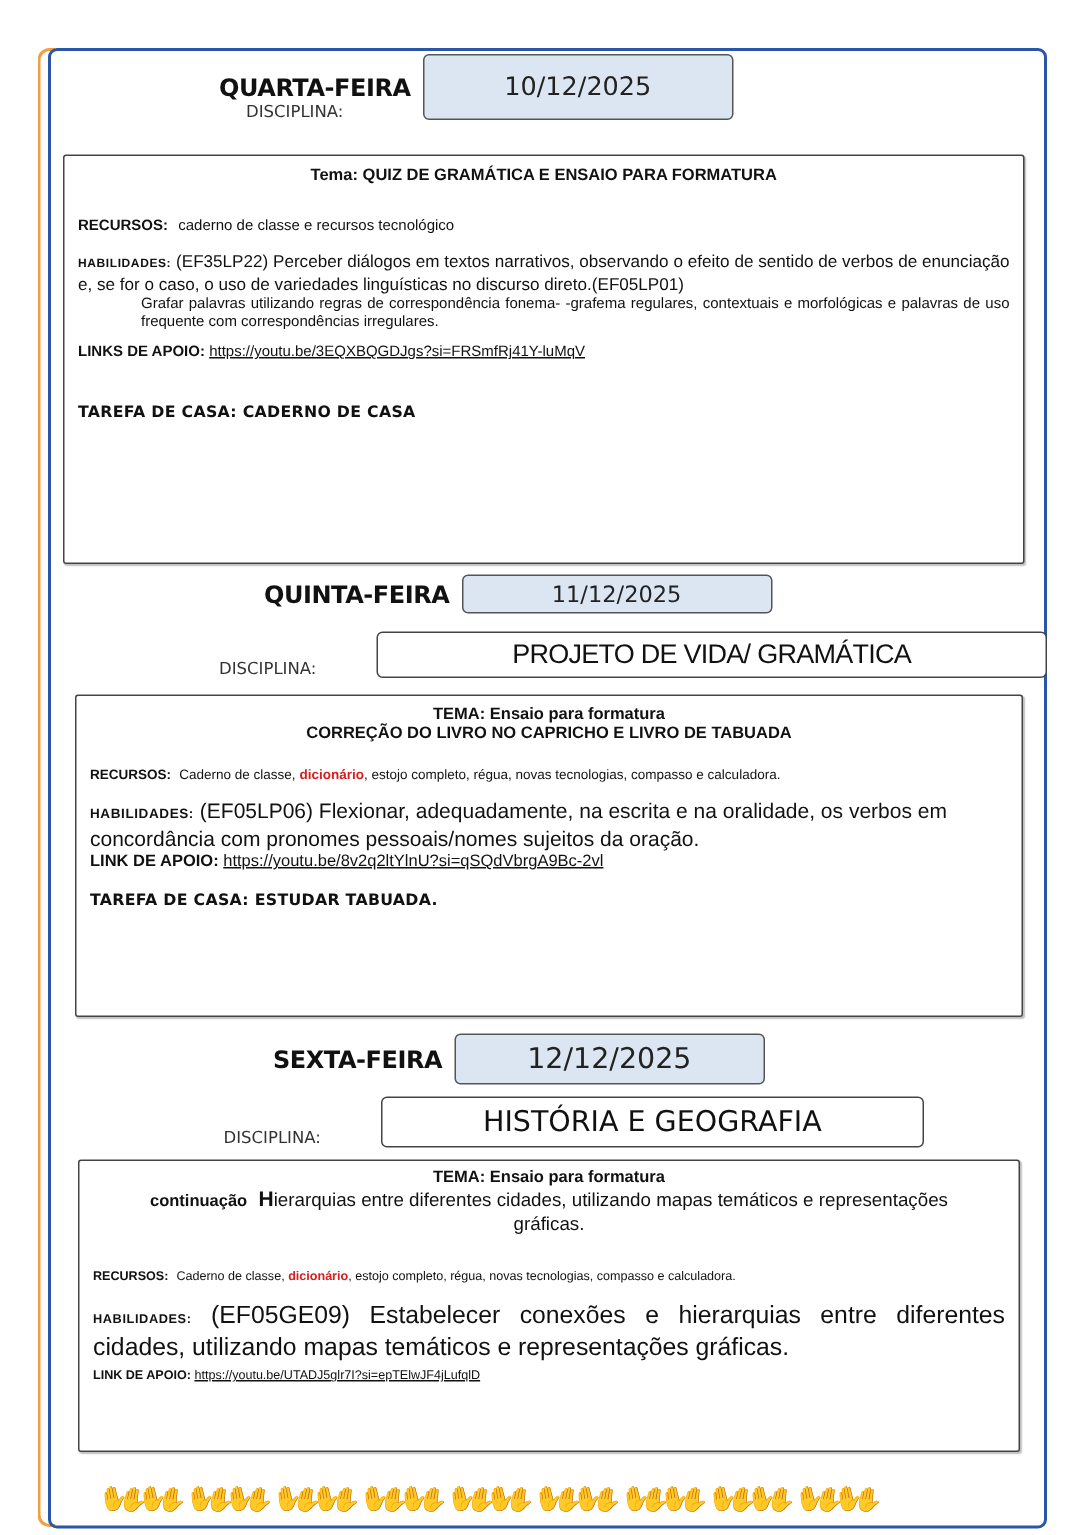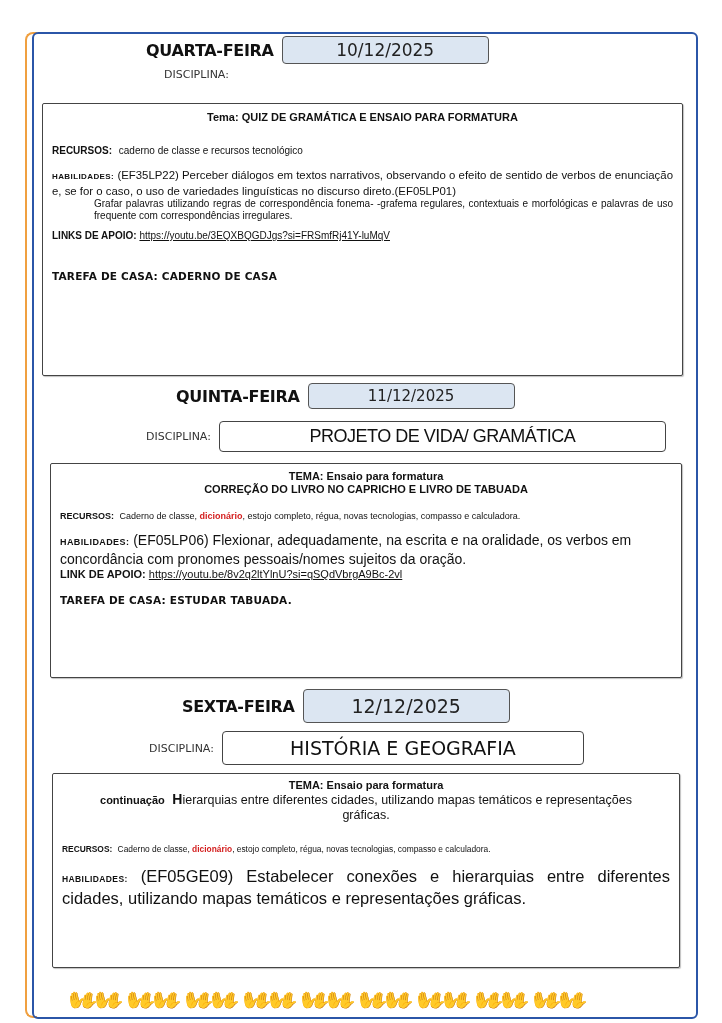--- a/index.html
+++ b/index.html
@@ -1,22 +1,22 @@
 <!DOCTYPE html>
 <html><head>
 <meta charset="utf-8">
 <style>
   html, body { margin:0; padding:0; background:#ffffff; }
   body { width:722px; height:1023px; position:relative; overflow:hidden; font-family:"Liberation Sans", sans-serif; color:#111; }
   .frame-orange { position:absolute; left:25px; top:32px; width:12px; height:986px; border:2px solid #f0a040; border-right:none; border-radius:8px 0 0 8px; box-sizing:border-box; }
   .frame-blue { position:absolute; left:32px; top:32px; width:666px; height:987px; border:2.5px solid #2b56a8; border-radius:6px; box-sizing:border-box; }
   .day-row { position:absolute; display:flex; align-items:center; }
   .day-label { font-family:"DejaVu Sans", sans-serif; font-weight:bold; font-size:16px; color:#111; letter-spacing:-0.3px; }
-  .date-box { background:#dce6f2; border:1.2px solid #555; border-radius:4px; height:28px; display:flex; align-items:center; justify-content:center; font-family:"DejaVu Sans", sans-serif; color:#222; margin-left:8px; box-sizing:border-box; }
-  .disc-row { position:absolute; display:flex; align-items:center; }
+  .date-box { background:#dce6f2; border:1.2px solid #555; border-radius:4px; height:44px; display:flex; align-items:center; justify-content:center; font-family:"DejaVu Sans", sans-serif; color:#222; margin-left:8px; box-sizing:border-box; }
+  .disc-row { position:absolute; display:flex; align-items:flex-end;gap:32px; }
   .disc-label { font-family:"DejaVu Sans", sans-serif; font-size:11px; color:#333; margin-right:8px; }
   .disc-box { border:1.2px solid #444; border-radius:4px; background:#fff; display:flex; align-items:center; justify-content:center; box-sizing:border-box; color:#111; }
   .content-box { position:absolute; border:1.2px solid #444; border-radius:2px; background:#fff; box-sizing:border-box; box-shadow:1px 1px 1px rgba(0,0,0,0.25); padding:0 9px; }
   .tema { text-align:center; font-weight:bold; font-size:11px; }
   .label-bold { font-weight:bold; }
   .small-caps-label { font-weight:bold; font-size:8px; letter-spacing:0.4px; }
   .link { text-decoration:underline; font-weight:normal; color:#111; }
   .red { color:#d42020; font-weight:bold; }
   .tarefa { font-family:"DejaVu Sans", sans-serif; font-weight:bold; font-size:10.5px; letter-spacing:0.2px; }
   .hands { position:absolute; left:66px; top:990px; width:600px; height:22px; display:flex; align-items:center; }
@@ -101,20 +101,24 @@
   </p>
   <p style="margin-top:21px; font-size:8.4px;">
     <span class="label-bold">RECURSOS:</span>
     <span style="margin-left:3px;">Caderno de classe,</span>
     <span class="red">dicionário</span><span>, estojo completo, régua, novas tecnologias, compasso e calculadora.</span>
   </p>
   <p style="margin-top:13px; font-size:16.5px; line-height:19px; text-align:justify;">
     <span class="small-caps-label" style="font-size:8.5px;">HABILIDADES:</span>
     <span>(EF05GE09) Estabelecer conexões e hierarquias entre diferentes cidades, utilizando mapas temáticos e representações gráficas.</span>
   </p>
+  <p style="margin-top:3px; font-size:8.4px;">
+    <span class="label-bold">LINK DE APOIO:</span>
+    <a class="link">https://youtu.be/UTADJ5glr7I?si=epTElwJF4jLufqlD</a>
+  </p>
 </div>
 
 <div class="hands" id="hands">
     <div class="hand-group">
       <span class="hand" style="color: rgb(53, 200, 224); transform: rotate(-10deg);">✋</span>
       <span class="hand" style="color: rgb(224, 32, 32); transform: rotate(10deg);">✋</span>
       <span class="hand" style="color: rgb(245, 229, 28); transform: rotate(-10deg);">✋</span>
       <span class="hand" style="color: rgb(26, 63, 192); transform: rotate(10deg);">✋</span>
     </div>
     <div class="hand-group">

